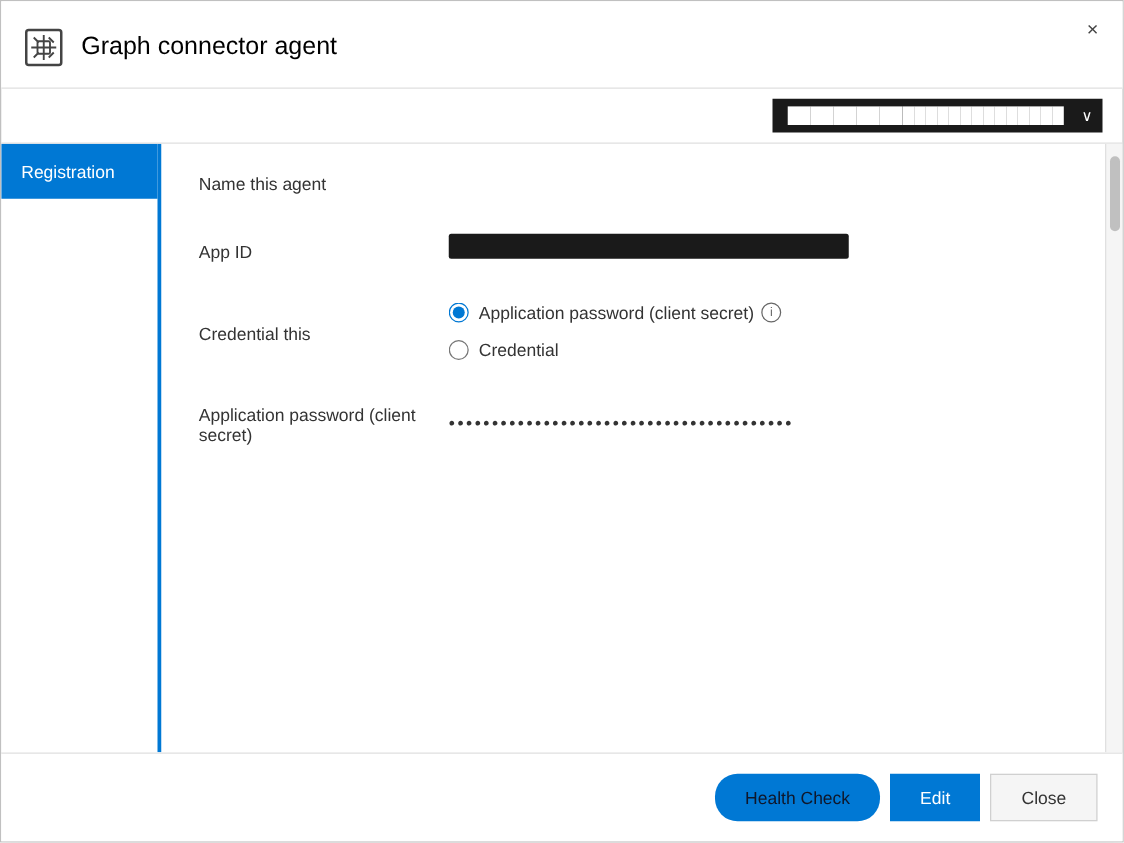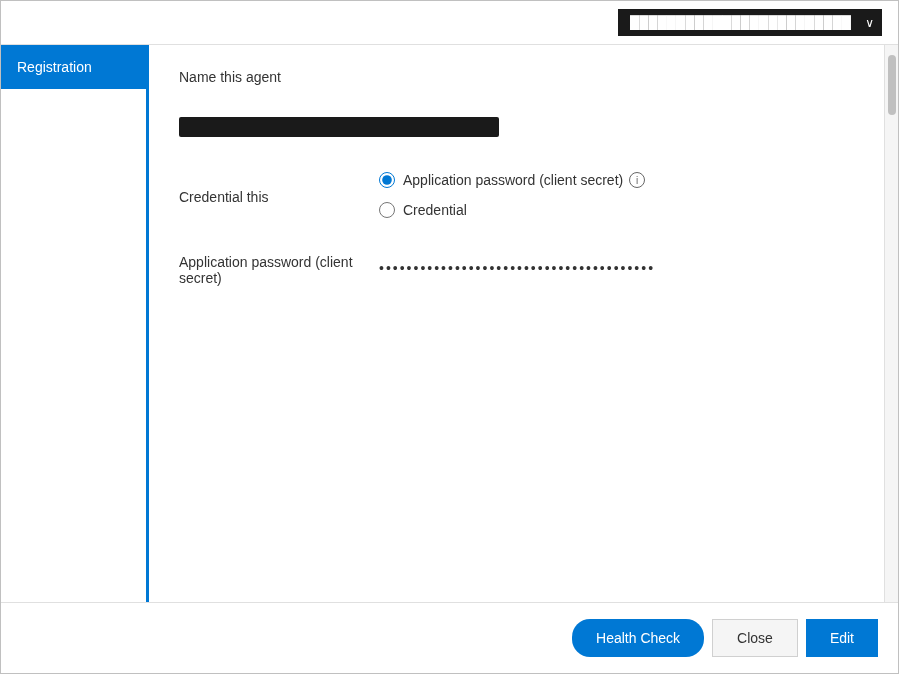--- a/index.html
+++ b/index.html
@@ -102,21 +102,21 @@
       font-size: 12px;
     }
 
     .content-area {
       display: flex;
       flex: 1;
       overflow: hidden;
     }
 
     .sidebar {
-      width: 148px;
+      width: 128px;
       flex-shrink: 0;
       background: #ffffff;
       border-right: 3px solid #0078d4;
     }
 
     .sidebar-item {
       padding: 14px 16px;
       cursor: pointer;
       font-size: 14px;
       color: #ffffff;
@@ -235,40 +235,50 @@
     .btn {
       padding: 10px 24px;
       font-size: 14px;
       border: none;
       cursor: pointer;
       font-family: 'Segoe UI', Arial, sans-serif;
     }
 
     .btn-primary {
       background: #0078d4;
-      color: #ffffff;
+      color: #0f172a;
       border-radius: 18px;
     }
 
     .btn-secondary {
       background: #0078d4;
       color: #ffffff;
     }
 
     .btn-close {
       background: #f5f5f5;
       color: #333;
       border: 1px solid #d0d0d0;
     }
   </style>
 </head>
 <body>
 
 <div class="window">
 
+  <div class="title-bar">
+    <svg class="title-bar-icon" viewBox="0 0 36 36" fill="none" xmlns="http://www.w3.org/2000/svg">
+      <rect x="4" y="4" width="28" height="28" rx="2" stroke="#444" stroke-width="2" fill="none"></rect>
+      <path d="M18 8 L18 28 M8 18 L28 18" stroke="#444" stroke-width="1.5"></path>
+      <path d="M10 10 L14 14 M22 10 L26 14 M10 26 L14 22 M22 26 L26 22" stroke="#444" stroke-width="1.5"></path>
+      <rect x="13" y="13" width="10" height="10" rx="1" stroke="#444" stroke-width="1.5" fill="none"></rect>
+    </svg>
+    <span class="title-bar-text">Graph connector agent</span>
+    <button class="close-btn">×</button>
+  </div>
 
   <div class="dropdown-bar">
     <div class="dropdown-wrapper">
       <select class="dropdown-select">
         <option>████████████████████████</option>
       </select>
       <span class="dropdown-chevron">∨</span>
     </div>
   </div>
 
@@ -280,20 +290,21 @@
       </div>
     </div>
 
     <div class="main-content">
 
       <div class="form-row">
         <div class="form-label">Name this agent</div>
       </div>
 
       <div class="form-row">
+        <div class="form-label">App ID</div>
         <div class="form-value">
           <span class="masked-bar"></span>
         </div>
       </div>
 
       <div class="form-row">
         <div class="form-label">Credential this</div>
         <div class="form-value">
           <div class="radio-group">
             <label class="radio-option">
@@ -322,16 +333,16 @@
 
     </div>
 
     <div class="scrollbar-track">
       <div class="scrollbar-thumb"></div>
     </div>
   </div>
 
   <div class="footer">
     <button class="btn btn-primary">Health Check</button>
+    <button class="btn btn-secondary">Edit</button>
     <button class="btn btn-close">Close</button>
-    <button class="btn btn-secondary">Edit</button>
   </div>
 </div>
 
 </body></html>

